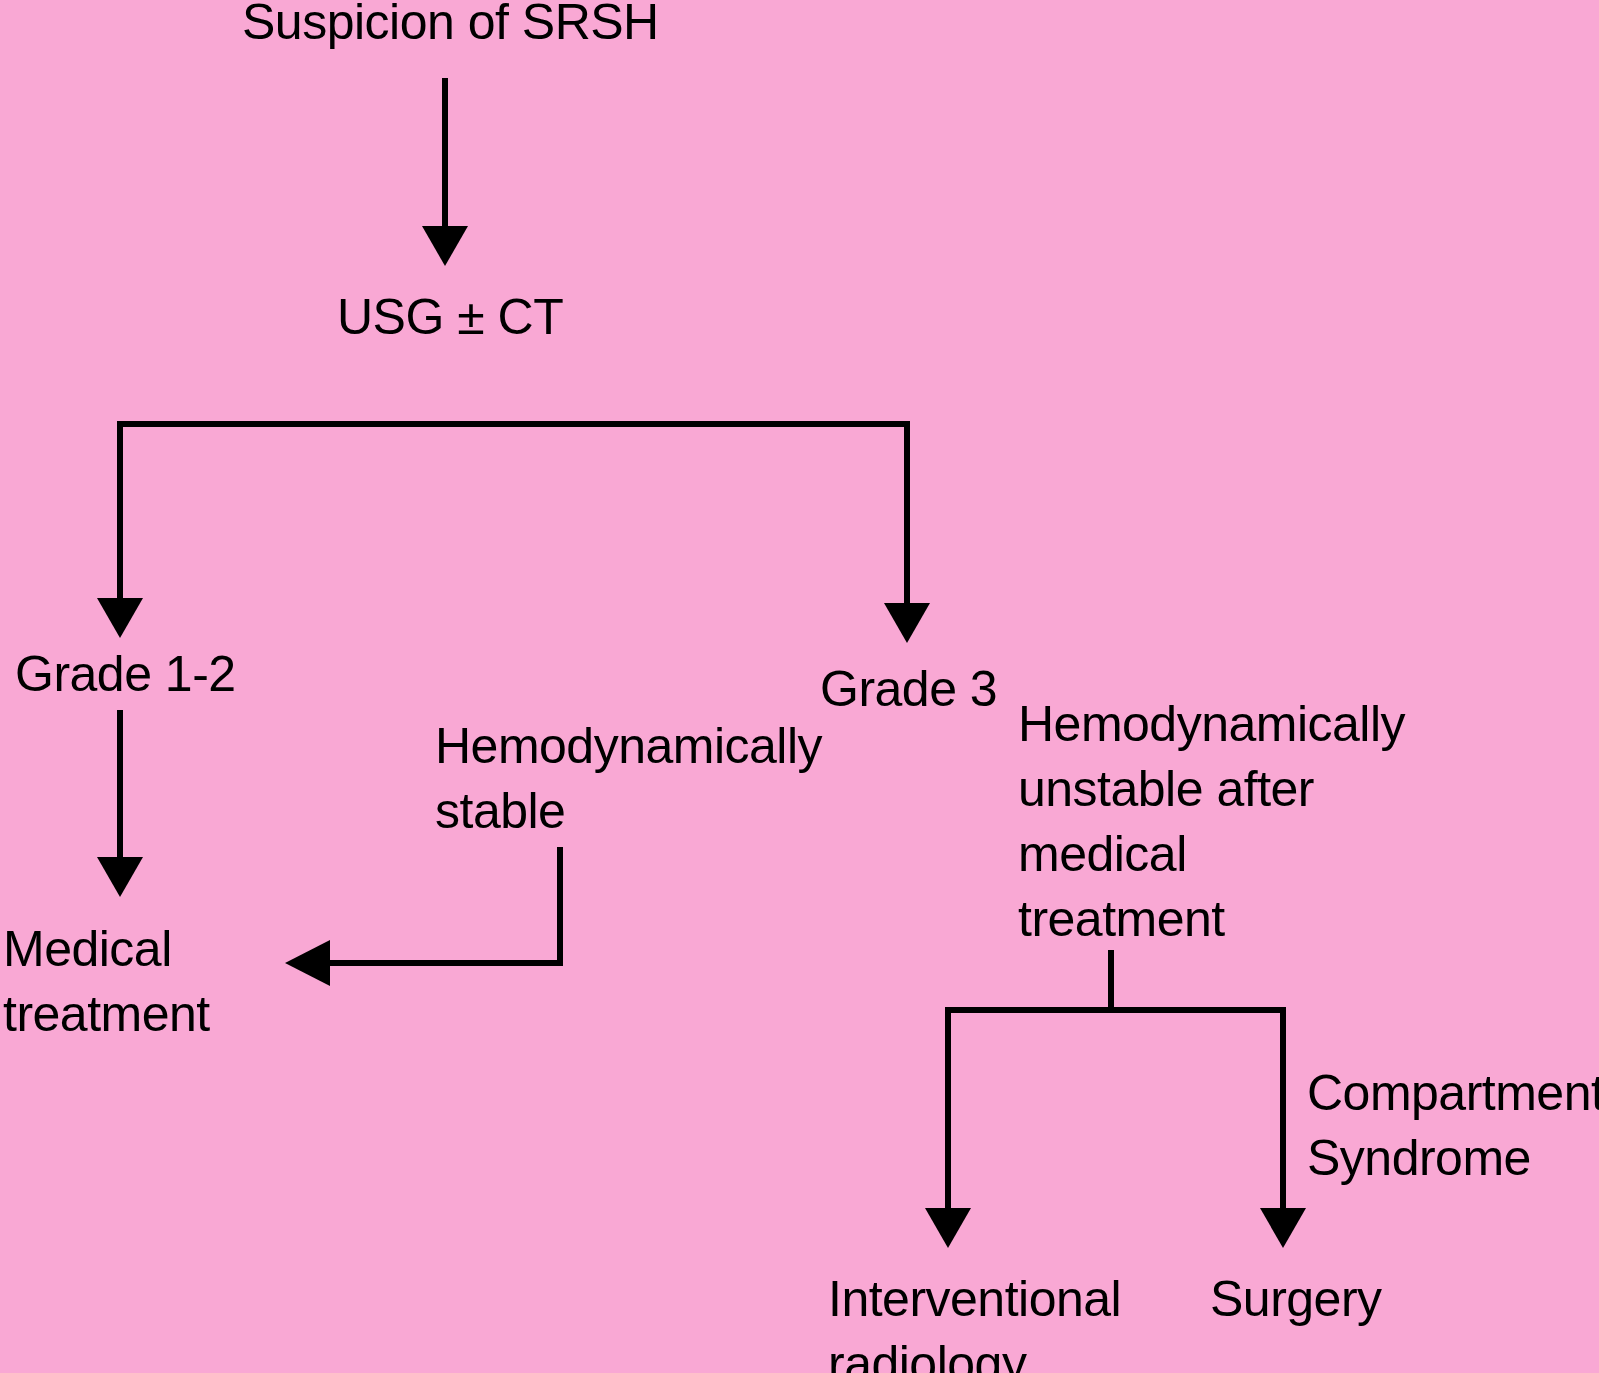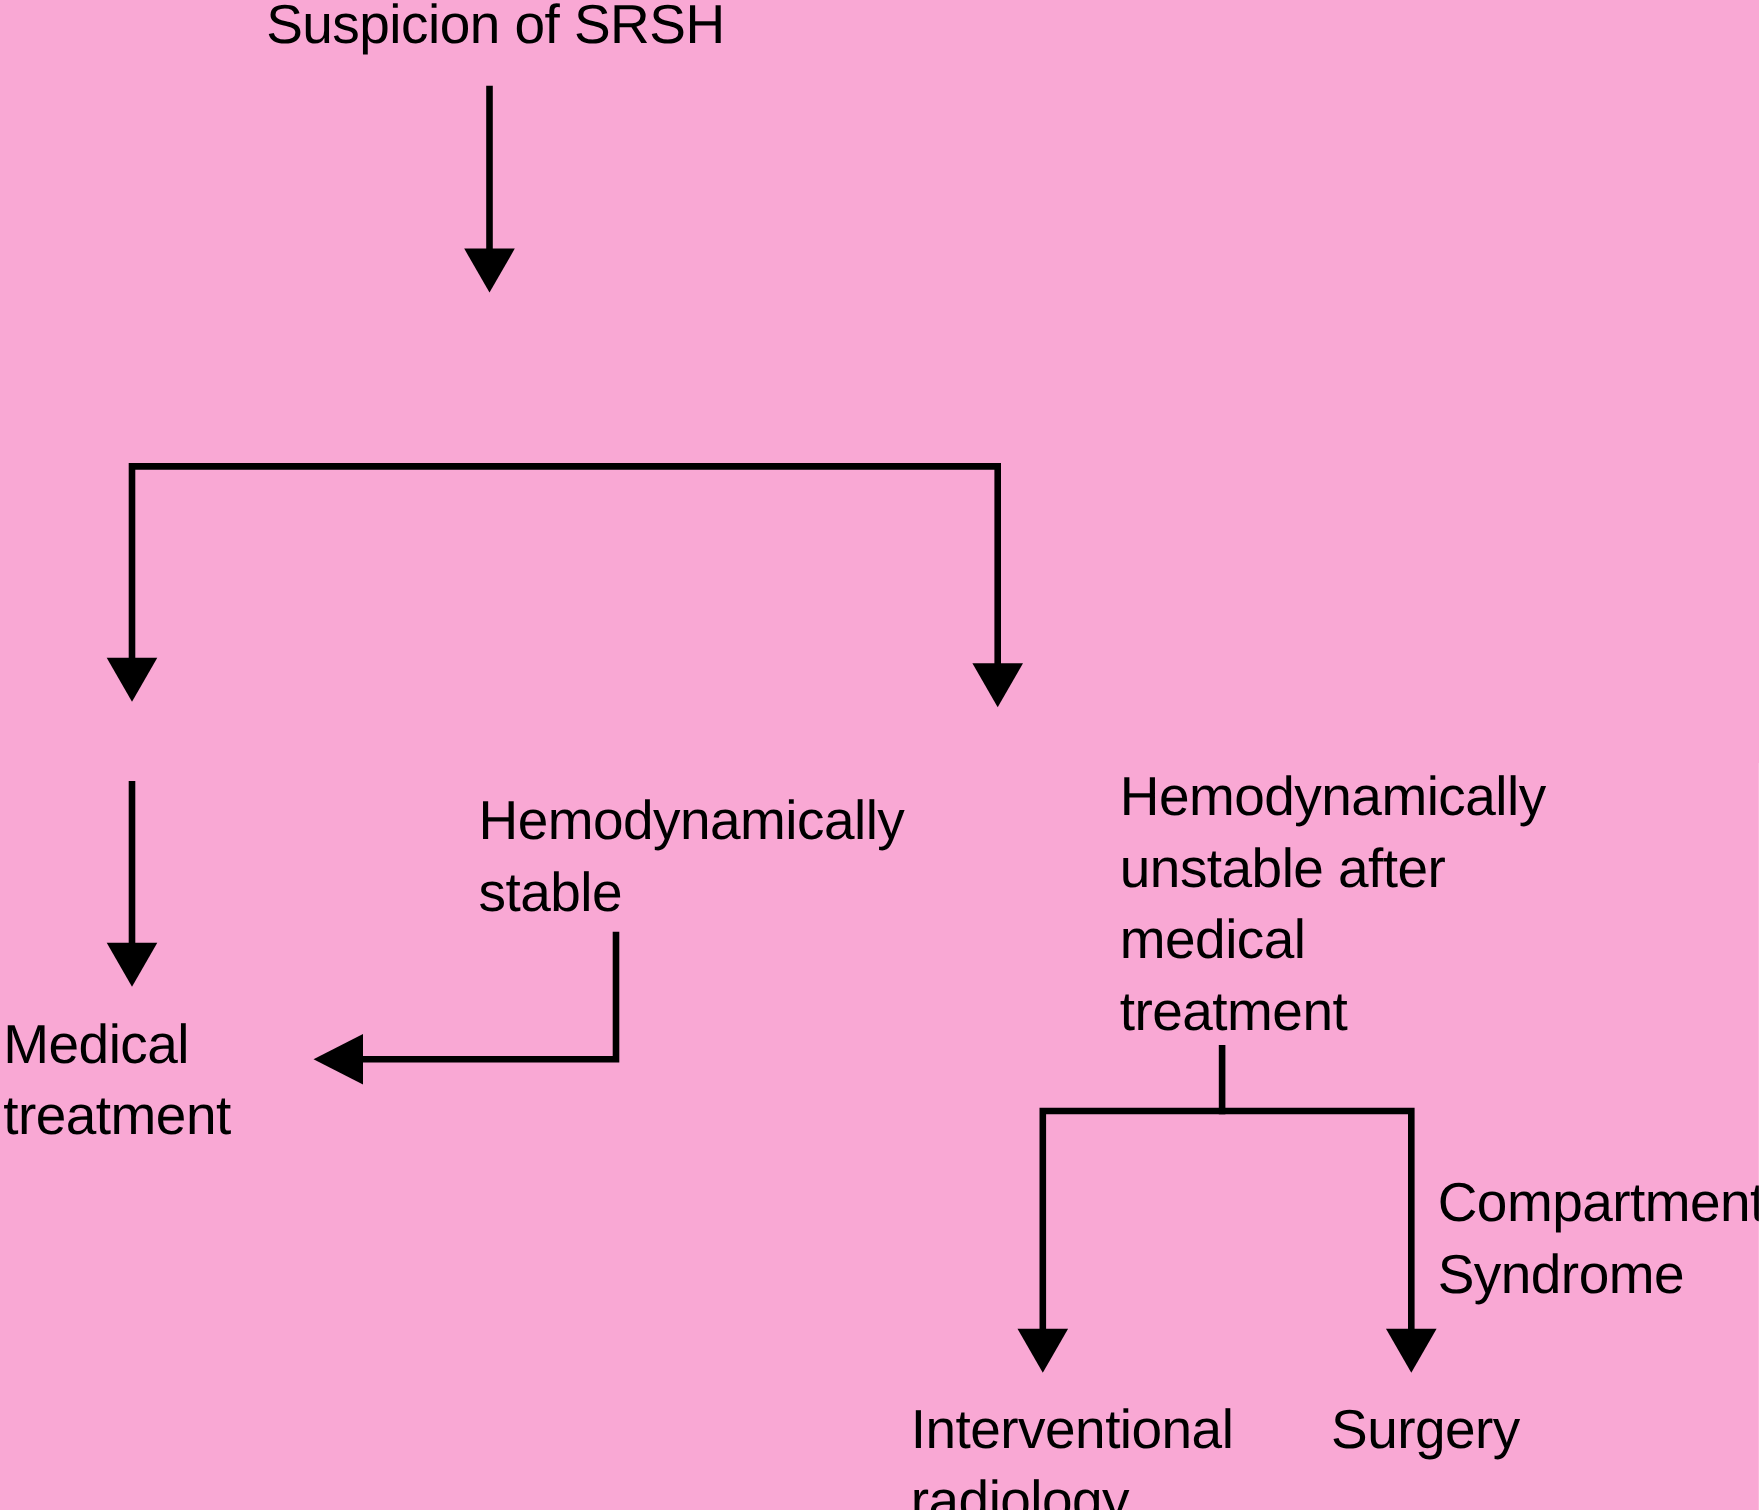--- a/index.html
+++ b/index.html
@@ -81,22 +81,25 @@
     <g>
       <line x1="1111" y1="950" x2="1111" y2="1013"></line>
       <polyline points="948,1210 948,1010 1283,1010 1283,1210"></polyline>
       <polygon points="925,1208 971,1208 948,1248"></polygon>
       <polygon points="1260,1208 1306,1208 1283,1248"></polygon>
     </g>
   </svg>
 
   <div class="node n-suspicion">Suspicion of SRSH</div>
 
+  <div class="node n-usg">USG ± CT</div>
 
+  <div class="node n-grade12">Grade 1-2</div>
 
+  <div class="node n-grade3">Grade 3</div>
 
   <div class="node n-stable">Hemodynamically
 stable</div>
 
   <div class="node n-medical">Medical
 treatment</div>
 
   <div class="node n-unstable">Hemodynamically
 unstable after
 medical

